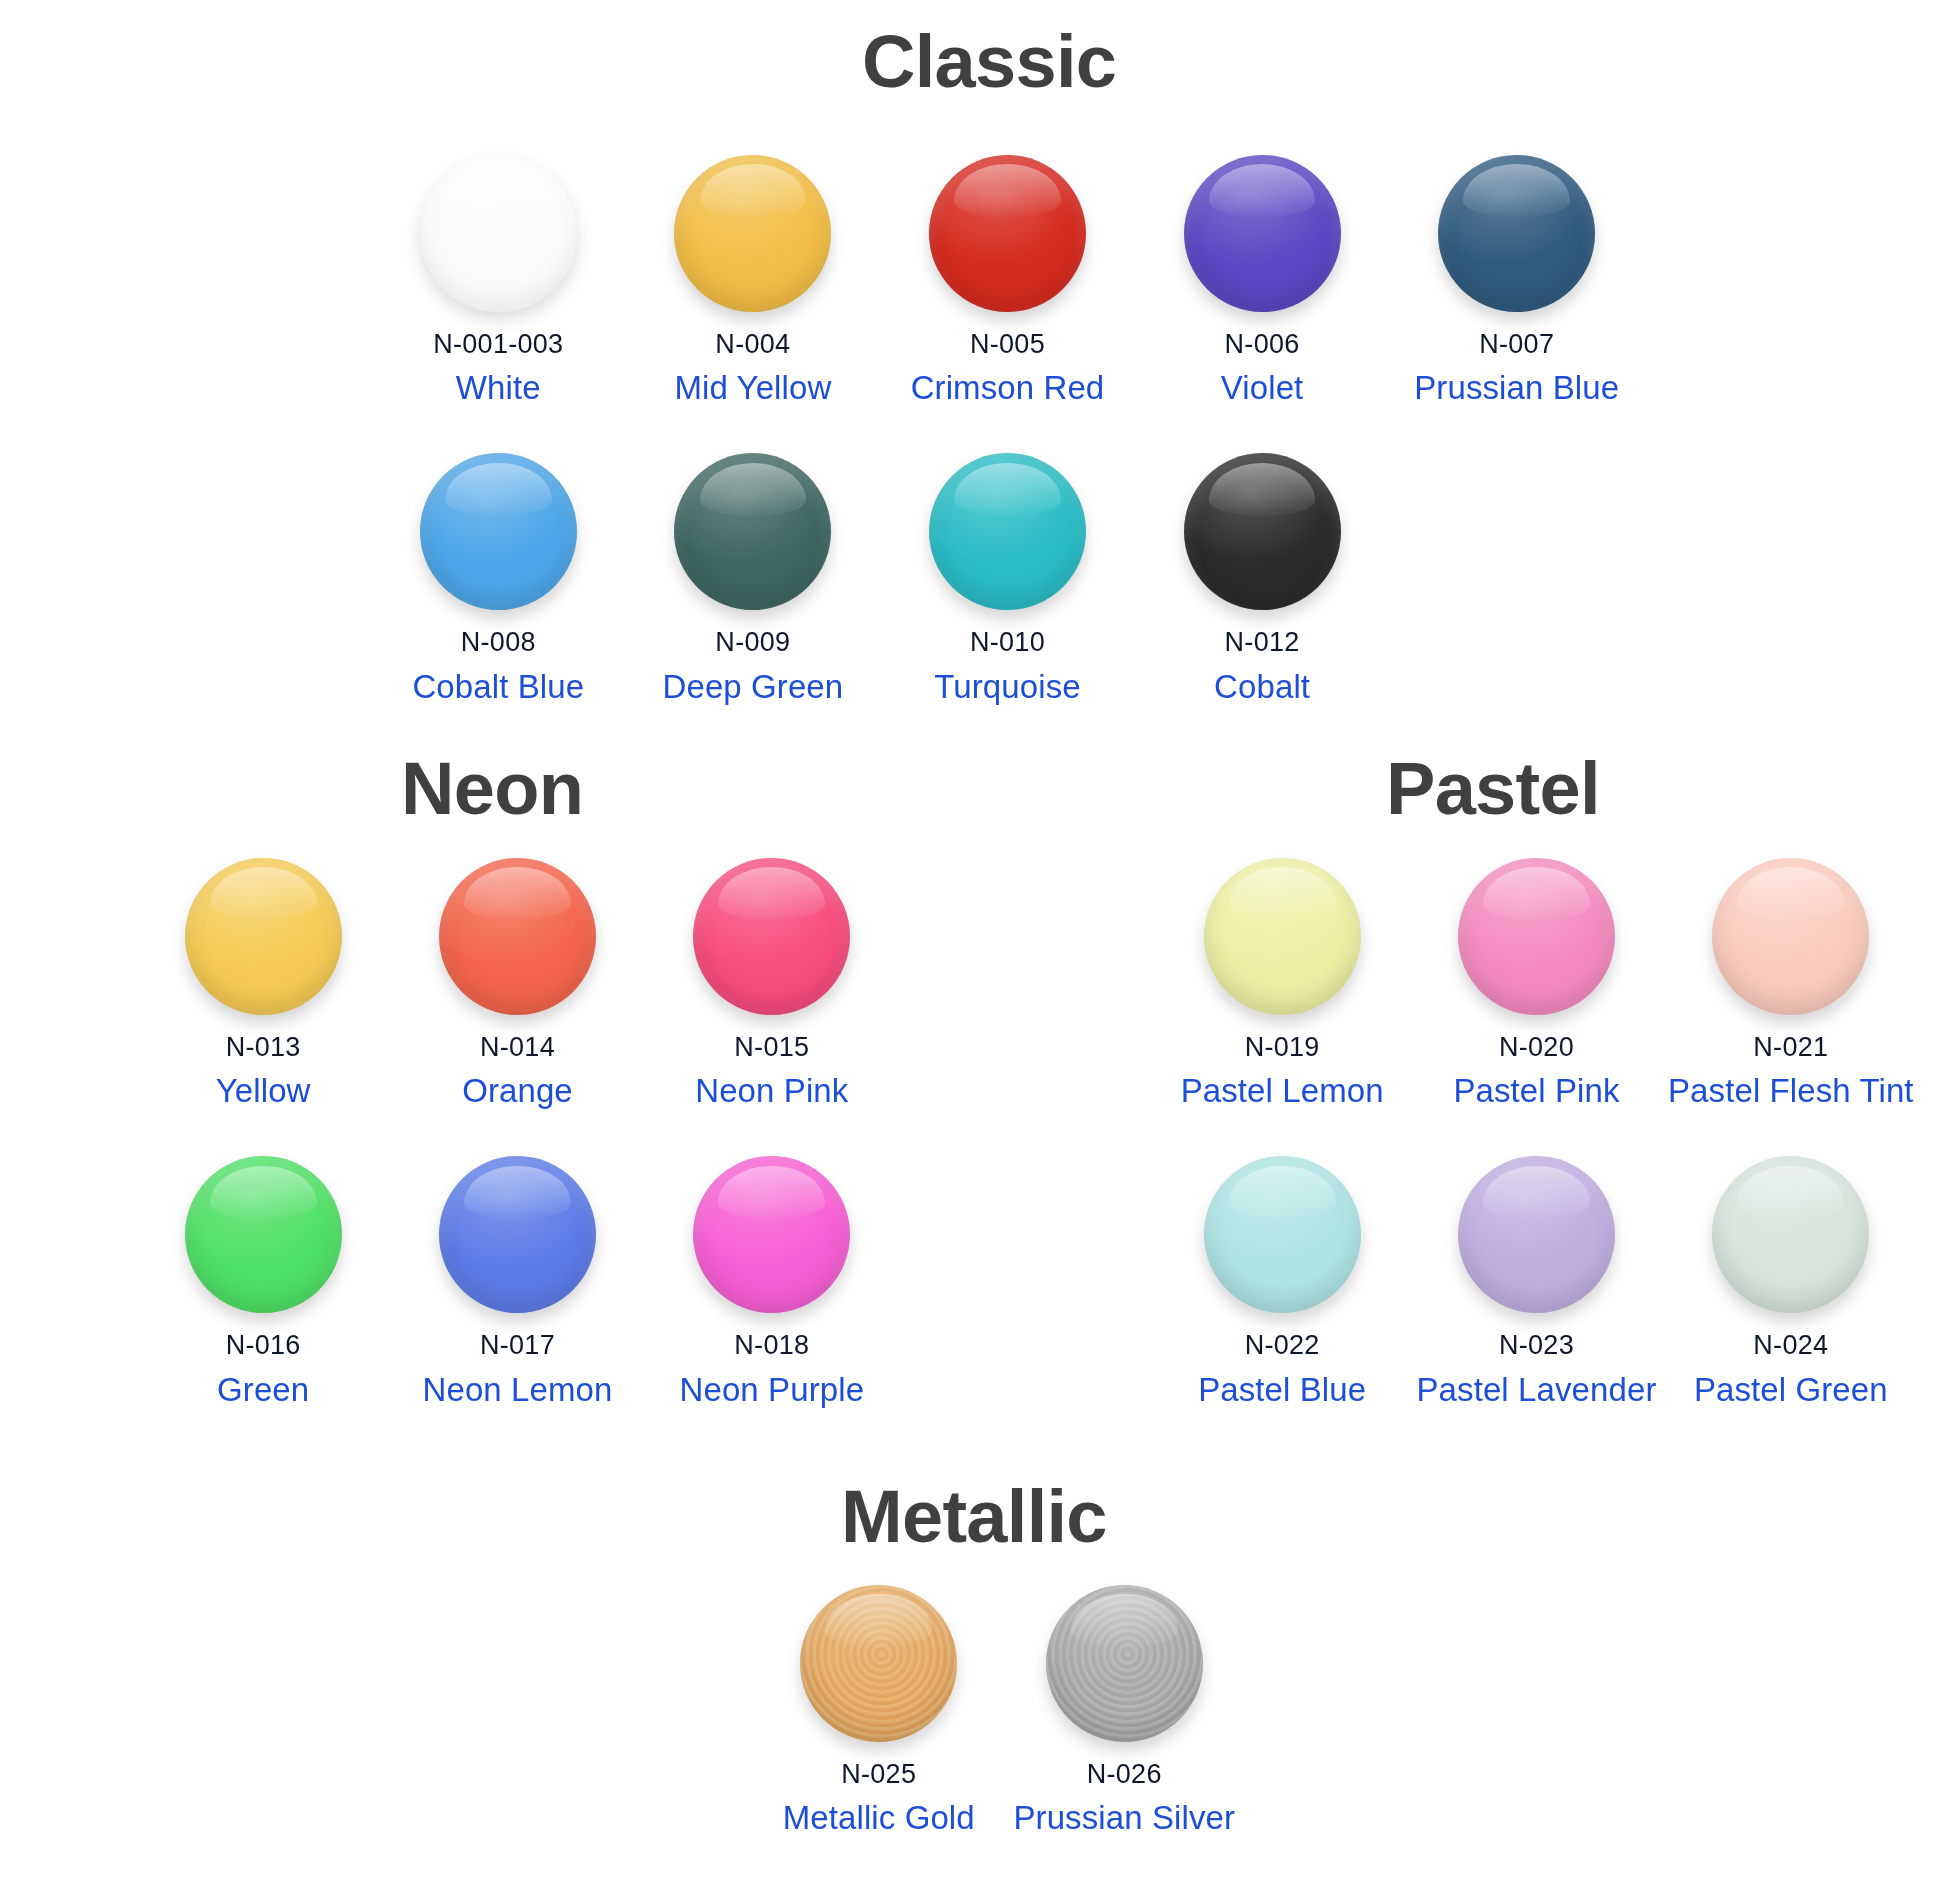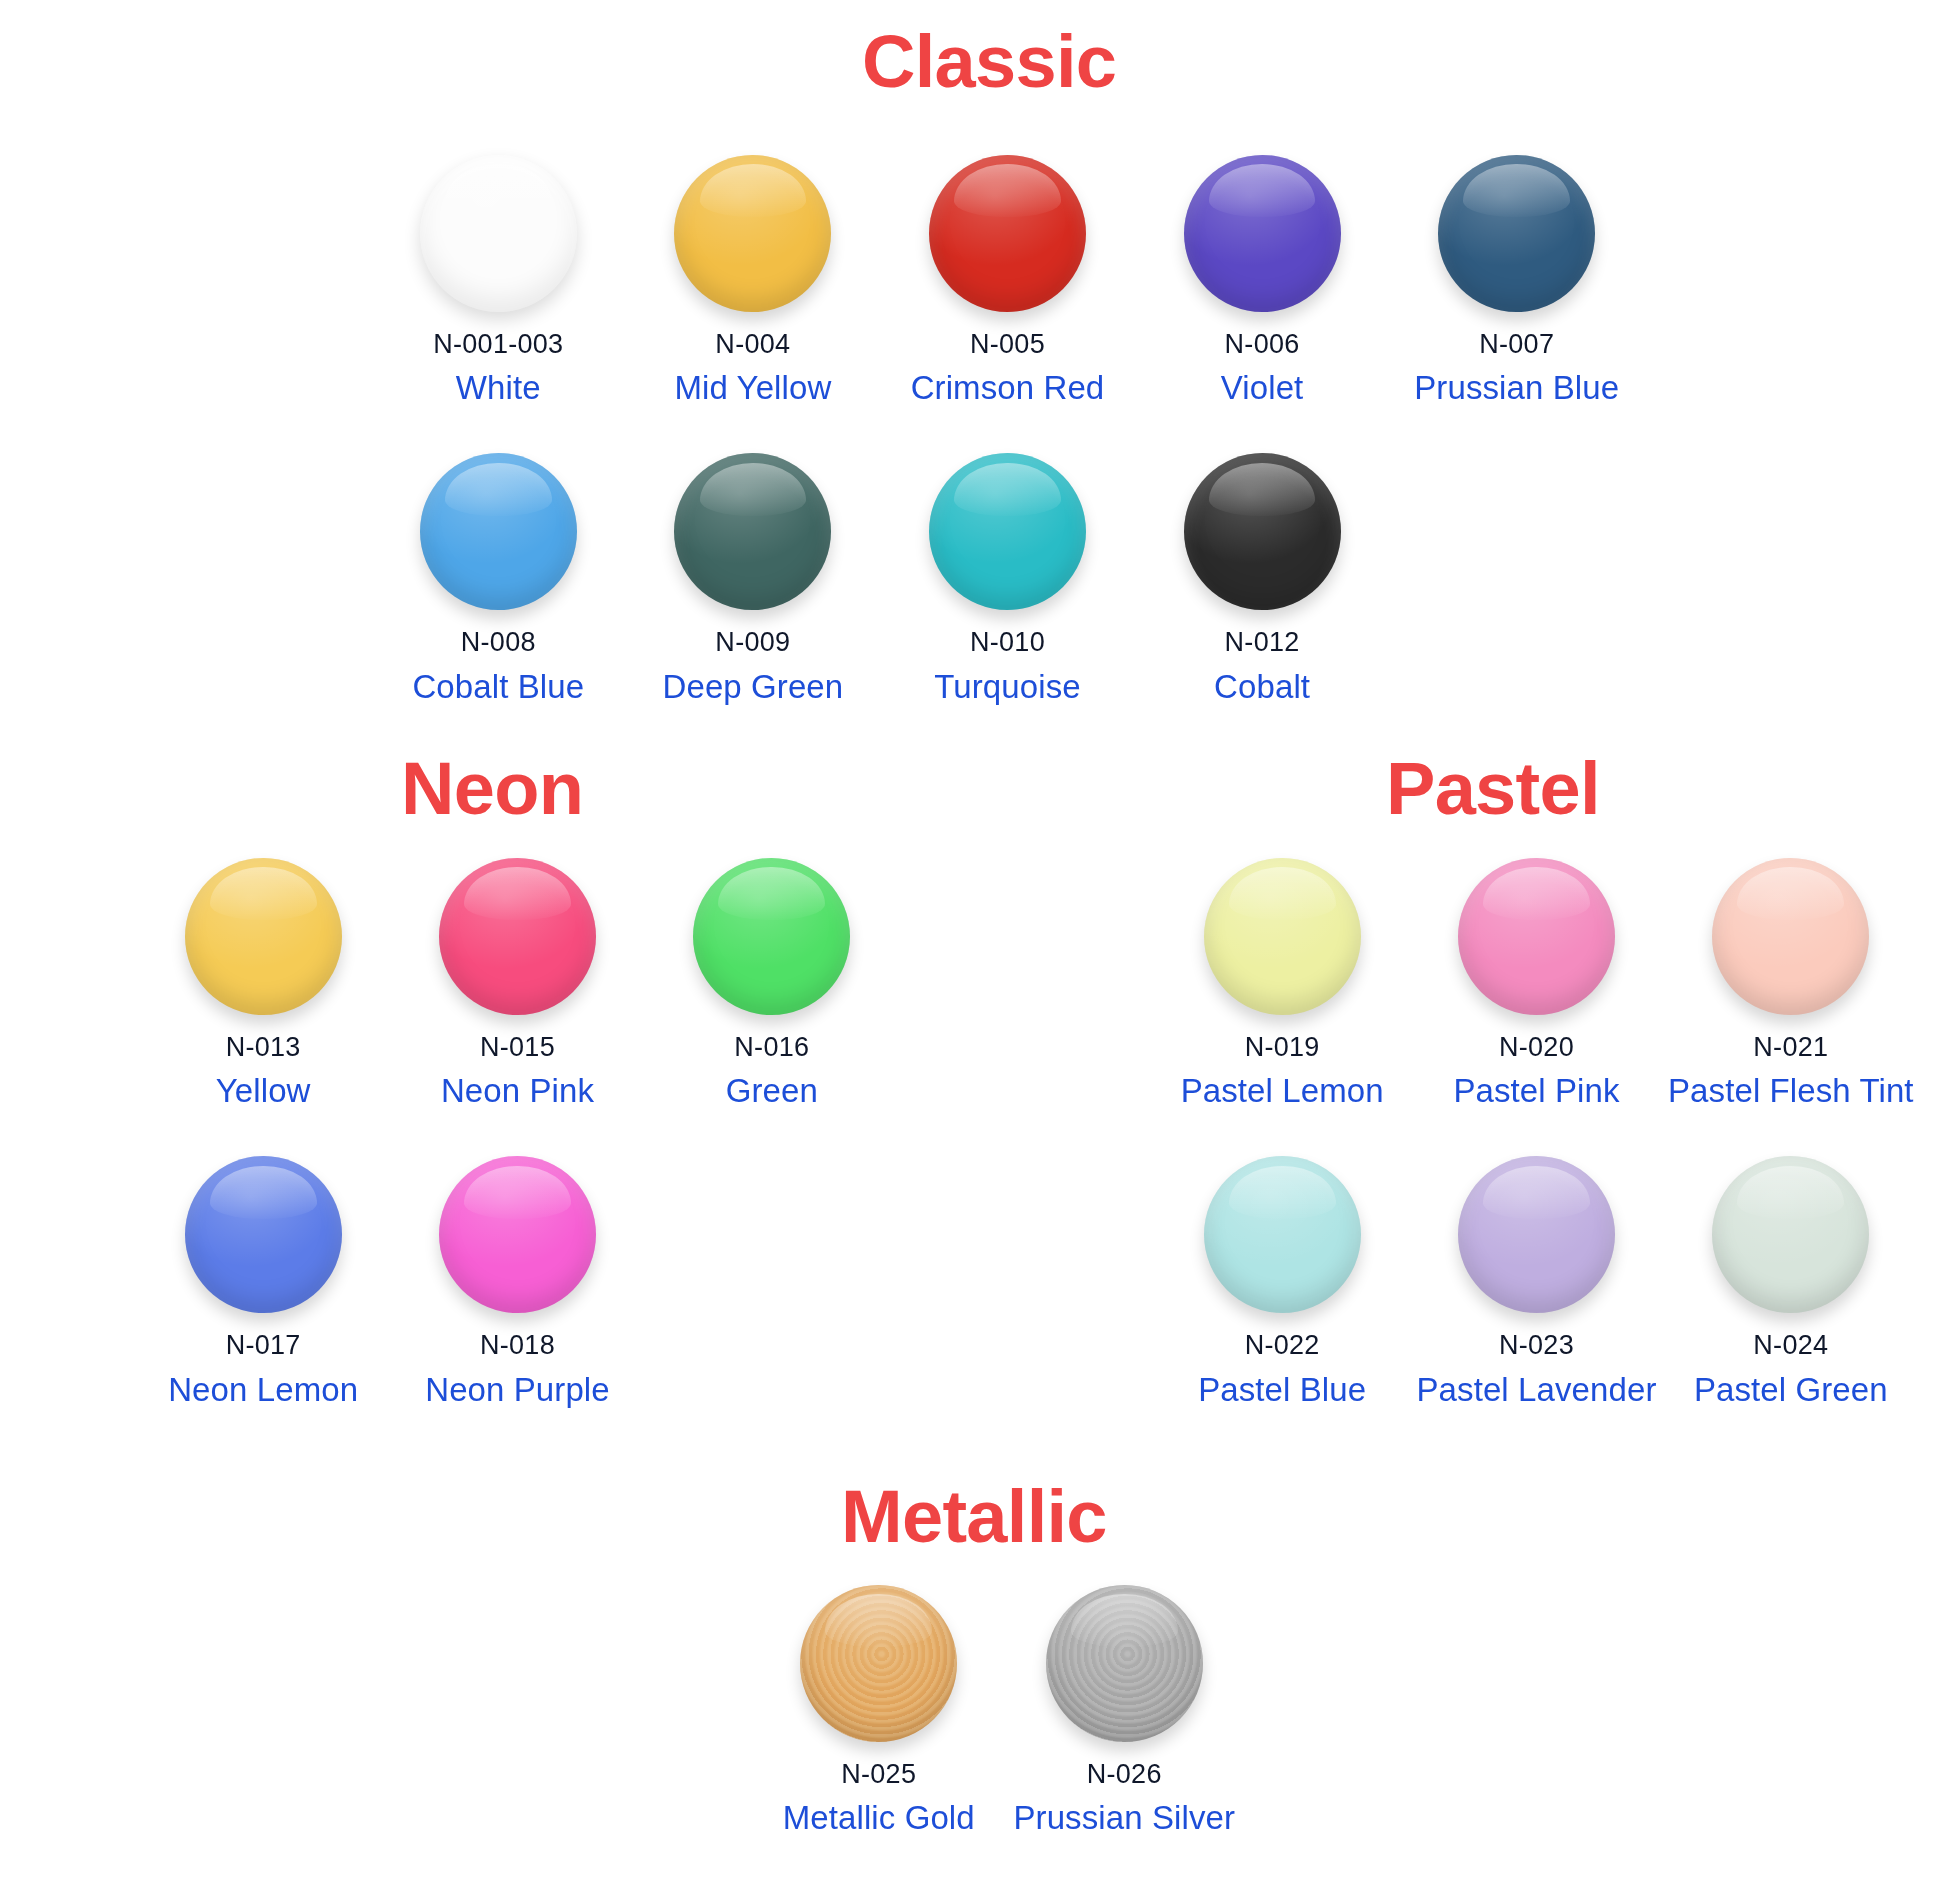--- a/index.html
+++ b/index.html
@@ -23,21 +23,21 @@
   }
 
   
   .section-title {
     position: absolute;
     font-family: "Liberation Sans", sans-serif;
     font-weight: 700;
     font-size: 74px;
     line-height: 1;
     letter-spacing: -0.7px;
-    color: #ef4444;
+    color: #404040;
     white-space: nowrap;
   }
 
   
   .swatch-grid {
     position: absolute;
     display: grid;
     justify-items: center;
   }
 
@@ -244,20 +244,27 @@
   <div class="swatch-grid" id="neon-grid" style="grid-template-columns: repeat(3, 1fr);">
       <div class="swatch-cell">
         <div class="dot-wrap">
           <div class="dot" style="background: rgb(245, 203, 85);"></div>
         </div>
         <div class="code">N-013</div>
         <div class="name">Yellow</div>
       </div>
       <div class="swatch-cell">
         <div class="dot-wrap">
+          <div class="dot" style="background: rgb(244, 101, 75);"></div>
+        </div>
+        <div class="code">N-014</div>
+        <div class="name">Orange</div>
+      </div>
+      <div class="swatch-cell">
+        <div class="dot-wrap">
           <div class="dot" style="background: rgb(247, 76, 126);"></div>
         </div>
         <div class="code">N-015</div>
         <div class="name">Neon Pink</div>
       </div>
       <div class="swatch-cell">
         <div class="dot-wrap">
           <div class="dot" style="background: rgb(79, 224, 102);"></div>
         </div>
         <div class="code">N-016</div>

